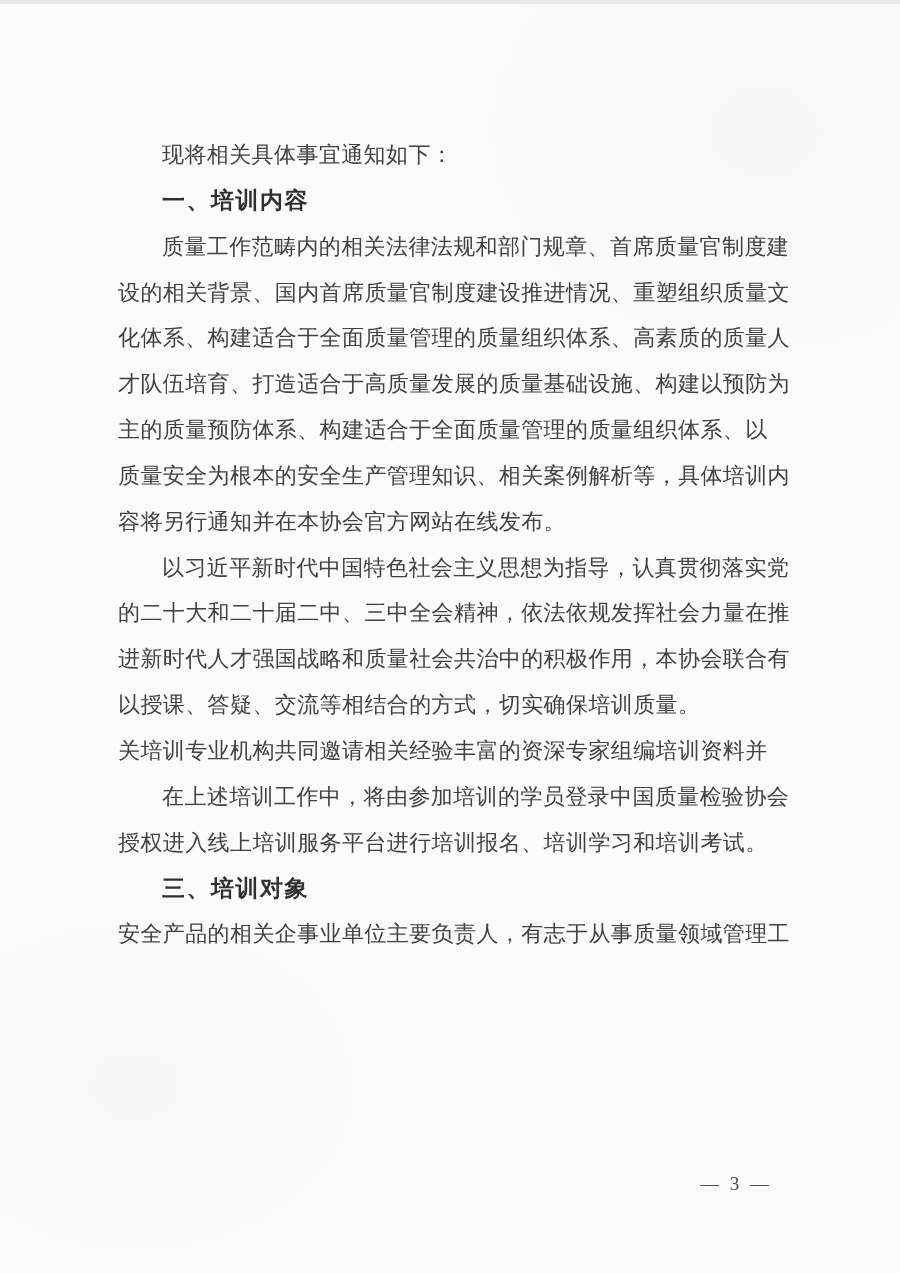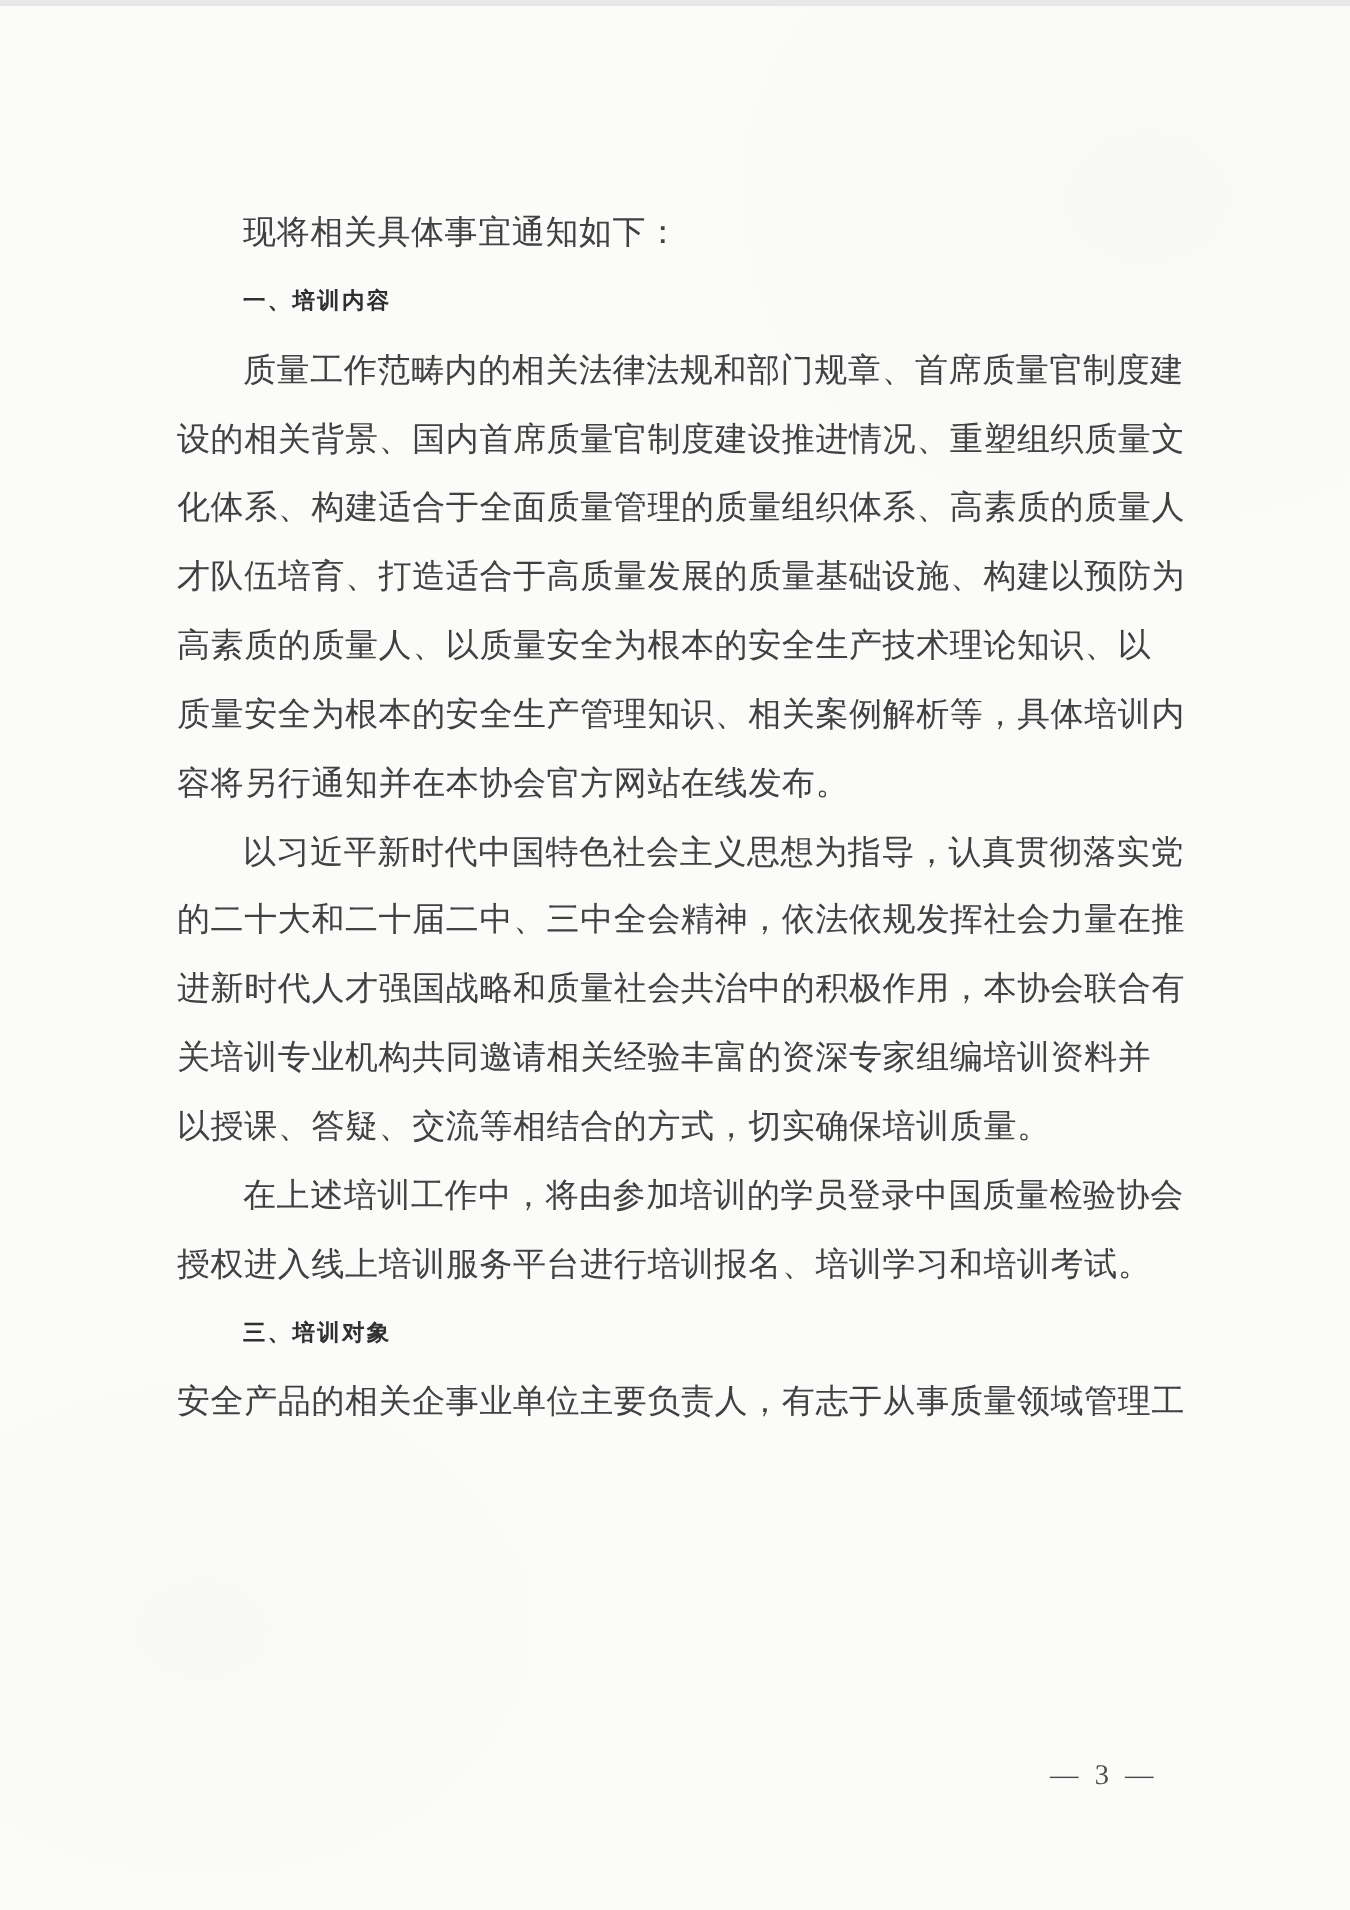--- a/index.html
+++ b/index.html
@@ -39,21 +39,21 @@
     text-align: left;
   }
 
   .line.indent {
     text-indent: 44px;
   }
 
   .line.heading {
     font-family: "DejaVu Sans", "Liberation Sans", sans-serif;
     font-weight: 700;
-    font-size: 15px;
+    font-size: 23px;
     color: #303030;
     letter-spacing: 1.5px;
   }
 
   .page-number {
     position: absolute;
     top: 1166px;
     right: 128px;
     font-size: 19px;
     line-height: 28px;
@@ -66,27 +66,27 @@
 <body>
 
 <div class="page">
   <div class="doc-body">
       <div class="line indent">现将相关具体事宜通知如下：</div>
       <div class="line heading indent">一、培训内容</div>
       <div class="line indent">质量工作范畴内的相关法律法规和部门规章、首席质量官制度建</div>
       <div class="line">设的相关背景、国内首席质量官制度建设推进情况、重塑组织质量文</div>
       <div class="line">化体系、构建适合于全面质量管理的质量组织体系、高素质的质量人</div>
       <div class="line">才队伍培育、打造适合于高质量发展的质量基础设施、构建以预防为</div>
-      <div class="line">高素质的质量人、以质量安全为根本的安全生产技术理论知识、以</div>
+      <div class="line">主的质量预防体系、构建适合于全面质量管理的质量组织体系、以</div>
       <div class="line">质量安全为根本的安全生产管理知识、相关案例解析等，具体培训内</div>
       <div class="line">容将另行通知并在本协会官方网站在线发布。</div>
       <div class="line indent">以习近平新时代中国特色社会主义思想为指导，认真贯彻落实党</div>
       <div class="line">的二十大和二十届二中、三中全会精神，依法依规发挥社会力量在推</div>
       <div class="line">进新时代人才强国战略和质量社会共治中的积极作用，本协会联合有</div>
+      <div class="line">以授课、答疑、交流等相结合的方式，切实确保培训质量。</div>
       <div class="line">关培训专业机构共同邀请相关经验丰富的资深专家组编培训资料并</div>
-      <div class="line">以授课、答疑、交流等相结合的方式，切实确保培训质量。</div>
       <div class="line indent">在上述培训工作中，将由参加培训的学员登录中国质量检验协会</div>
       <div class="line">授权进入线上培训服务平台进行培训报名、培训学习和培训考试。</div>
       <div class="line heading indent">三、培训对象</div>
       <div class="line">安全产品的相关企事业单位主要负责人，有志于从事质量领域管理工</div>
     </div>
   <div class="page-number">— 3 —</div>
 </div>
 
 </body></html>

